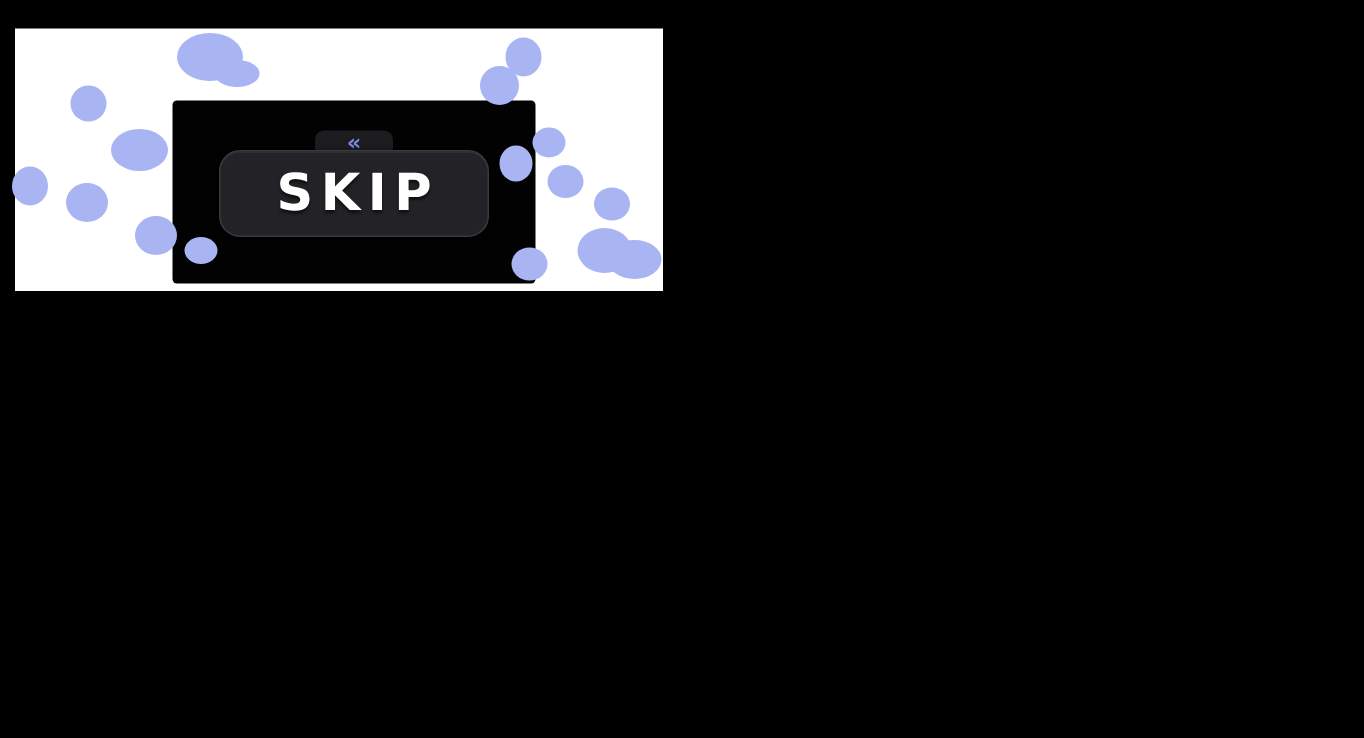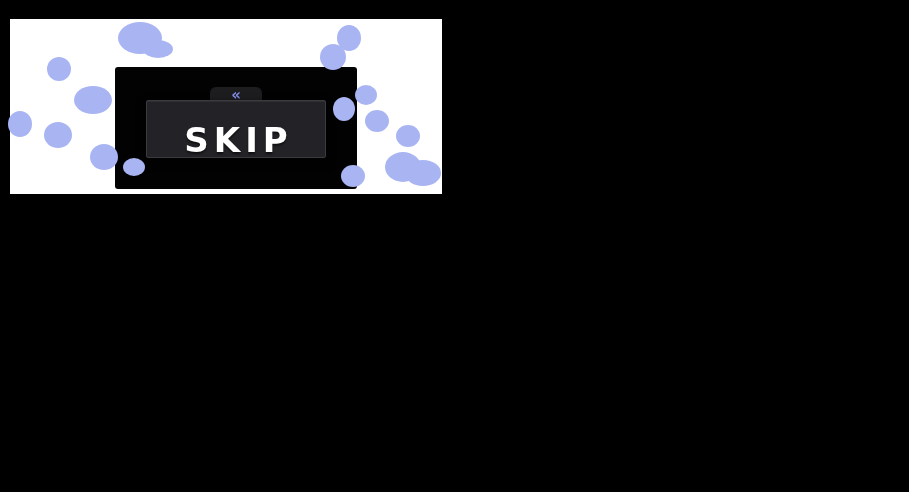--- a/index.html
+++ b/index.html
@@ -57,23 +57,23 @@
   }
   .skip-button {
     position: absolute;
     left: 50%;
     top: 33px;
     transform: translateX(-50%);
     width: 178px;
     height: 56px;
     background: var(--button_bg, #232327);
     border: 1px solid #3a3a3f;
-    border-radius: 2px;
+    border-radius: 14px;
     display: flex;
-    align-items: flex-end;
+    align-items: center;
     justify-content: center;
     box-shadow: 0 4px 10px rgba(0,0,0,0.65), inset 0 1px 0 rgba(255,255,255,0.06);
     cursor: pointer;
   }
   .skip-button .label {
     color: #ffffff;
     font-size: 34px;
     font-weight: 800;
     letter-spacing: 5px;
     padding-left: 5px; 

